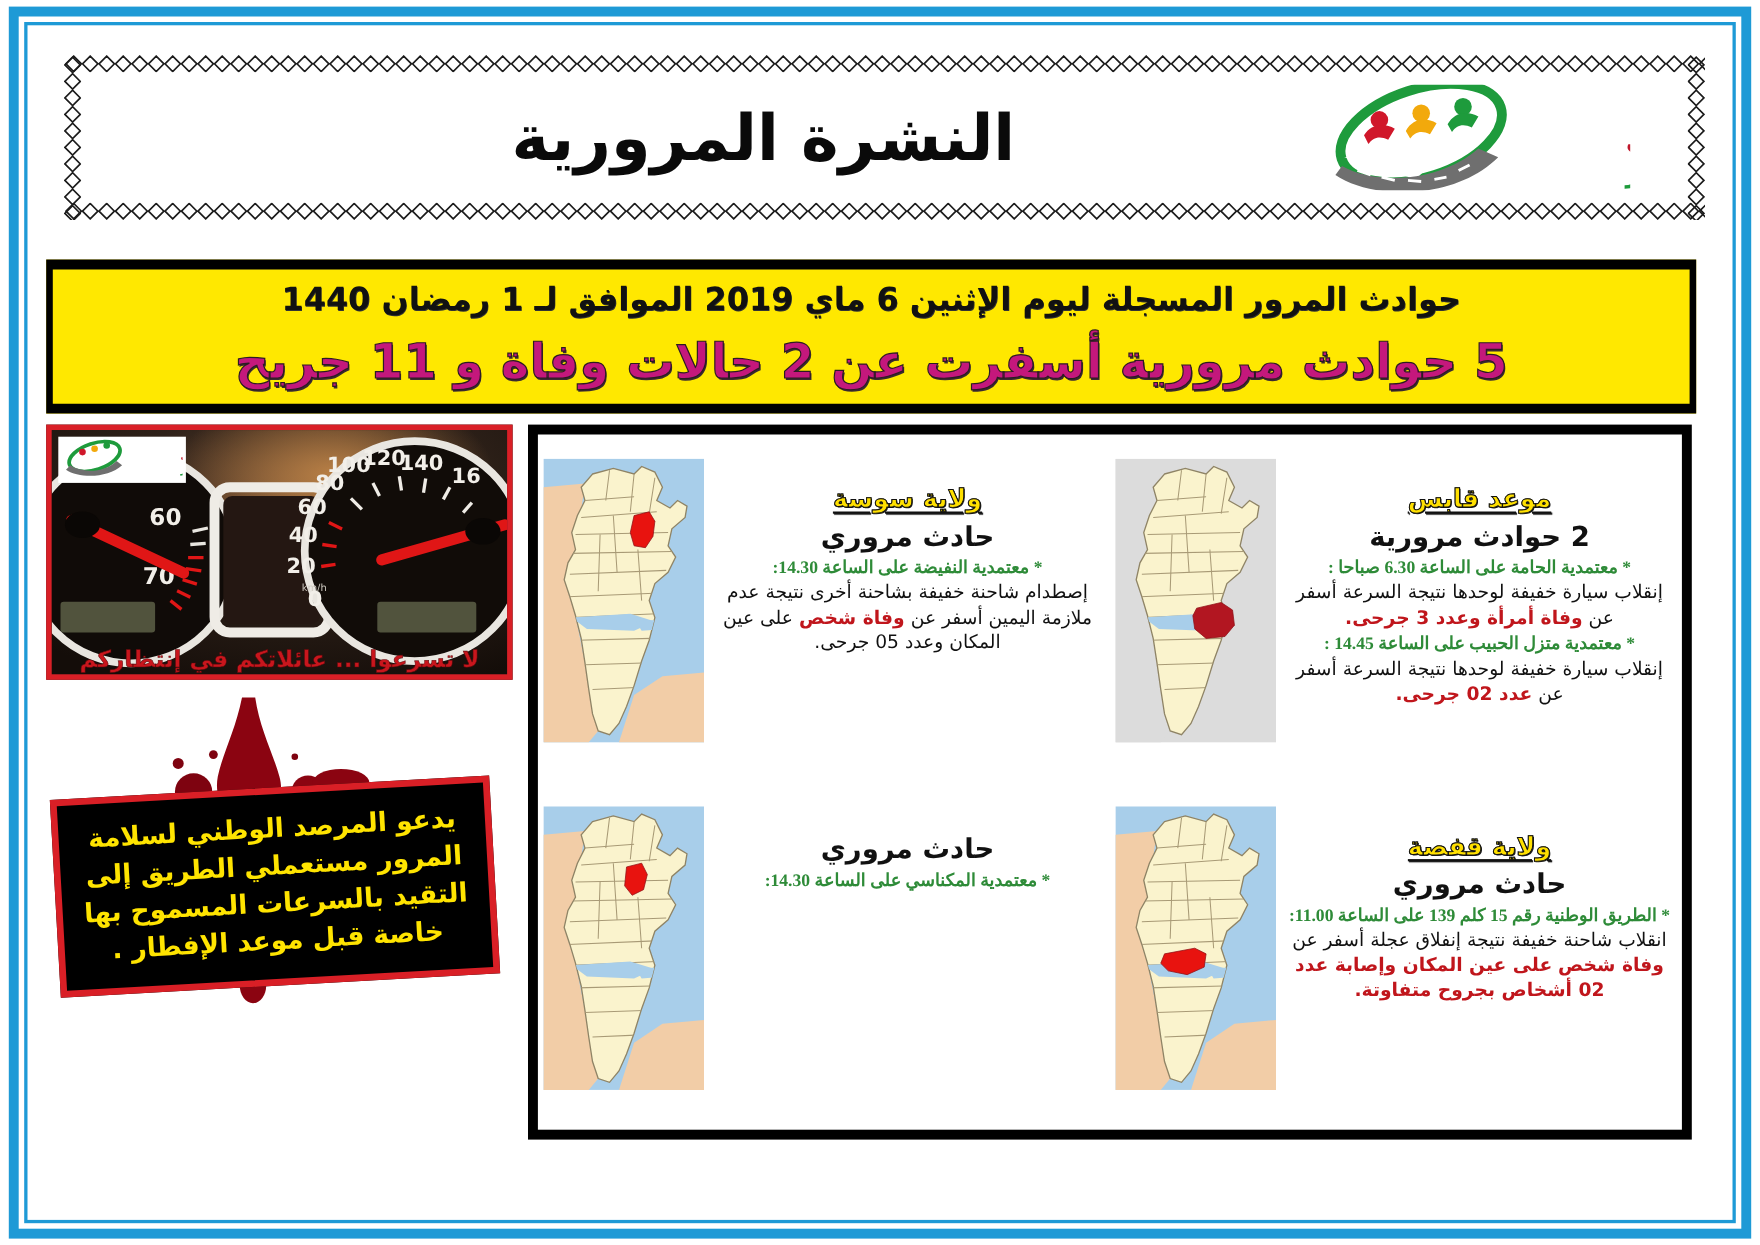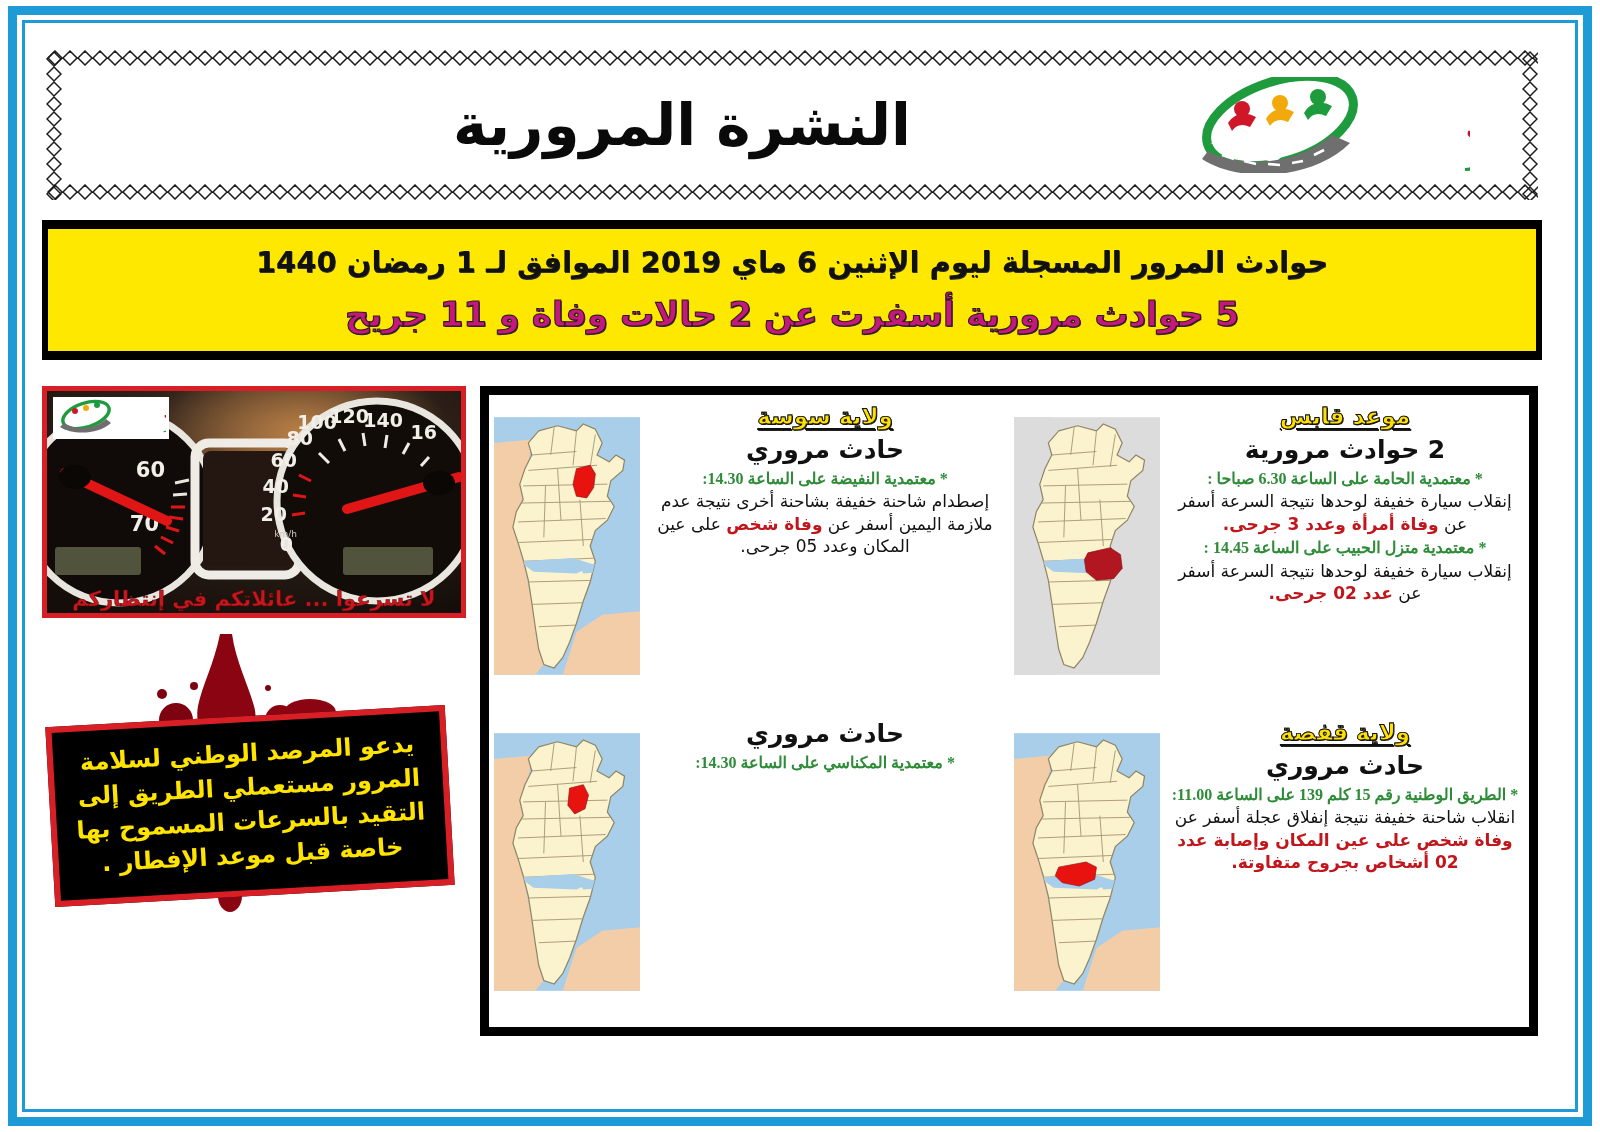--- a/index.html
+++ b/index.html
@@ -28,21 +28,21 @@
   }
   .sheet{
     position:absolute;left:30px;top:28px;right:30px;bottom:28px;
     background:#ffffff;
     box-sizing:border-box;
     overflow:hidden;
   }
 
   
   .header{
-    position:absolute;left:16px;top:22px;width:1492px;height:150px;
+    position:absolute;left:28px;top:22px;width:1492px;height:150px;
     box-sizing:border-box;
     background:#ffffff;
   }
   .diamond-edge{position:absolute;overflow:hidden;}
   .diamond-edge svg{display:block;}
   .d-top{left:0;top:0;width:1492px;height:16px;}
   .d-bottom{left:0;bottom:0;width:1492px;height:16px;}
   .d-left{left:0;top:0;width:16px;height:150px;}
   .d-right{right:0;top:0;width:16px;height:150px;}
 
@@ -61,39 +61,39 @@
     font-weight:bold;
     font-size:58px;
     color:#0a0a0a;
     letter-spacing:0px;
     direction:rtl;
     padding-left:140px;
   }
 
   
   .banner{
-    position:absolute;left:12px;top:192px;width:1500px;height:140px;
+    position:absolute;left:12px;top:208px;width:1500px;height:140px;
     background:#FFE800;
     border-top:9px solid #000000;
     border-bottom:9px solid #000000;
     border-left:6px solid #000000;
     border-right:6px solid #000000;
     box-sizing:border-box;
     display:flex;flex-direction:column;
     align-items:center;justify-content:center;
     direction:rtl;
   }
   .banner-line1{
     font-size:29px;font-weight:bold;color:#111;
     text-align:center;line-height:1.15;
     margin-bottom:16px;
     text-shadow:0.5px 0.5px 0 #333;
   }
   .banner-line2{
-    font-size:34px;font-weight:bold;
+    font-size:44px;font-weight:bold;
     color:#C4187C;
     text-align:center;line-height:1.15;
     -webkit-text-stroke:1.1px #2b1c22;
     text-shadow:1px 1px 0 #3a2a30;
   }
 
   
   .left-col{
     position:absolute;left:6px;top:358px;width:430px;height:640px;
   }
@@ -153,20 +153,21 @@
   .map-box{
     width:152px;flex:0 0 152px;
     display:flex;align-items:flex-start;justify-content:center;
     padding-top:6px;
   }
   .map-box svg{display:block;}
   .gov-text{
     flex:1;direction:rtl;text-align:center;
     padding:4px 8px 0 8px;
     overflow:hidden;
+    margin-top:38px;
   }
   .gov-name{
     font-size:23px;font-weight:bold;color:#FFE000;
     -webkit-text-stroke:0.9px #111;
     text-shadow:1px 1px 0 #222;
     margin-bottom:6px;
     text-decoration:underline;
     text-underline-offset:4px;
   }
   .gov-count{

